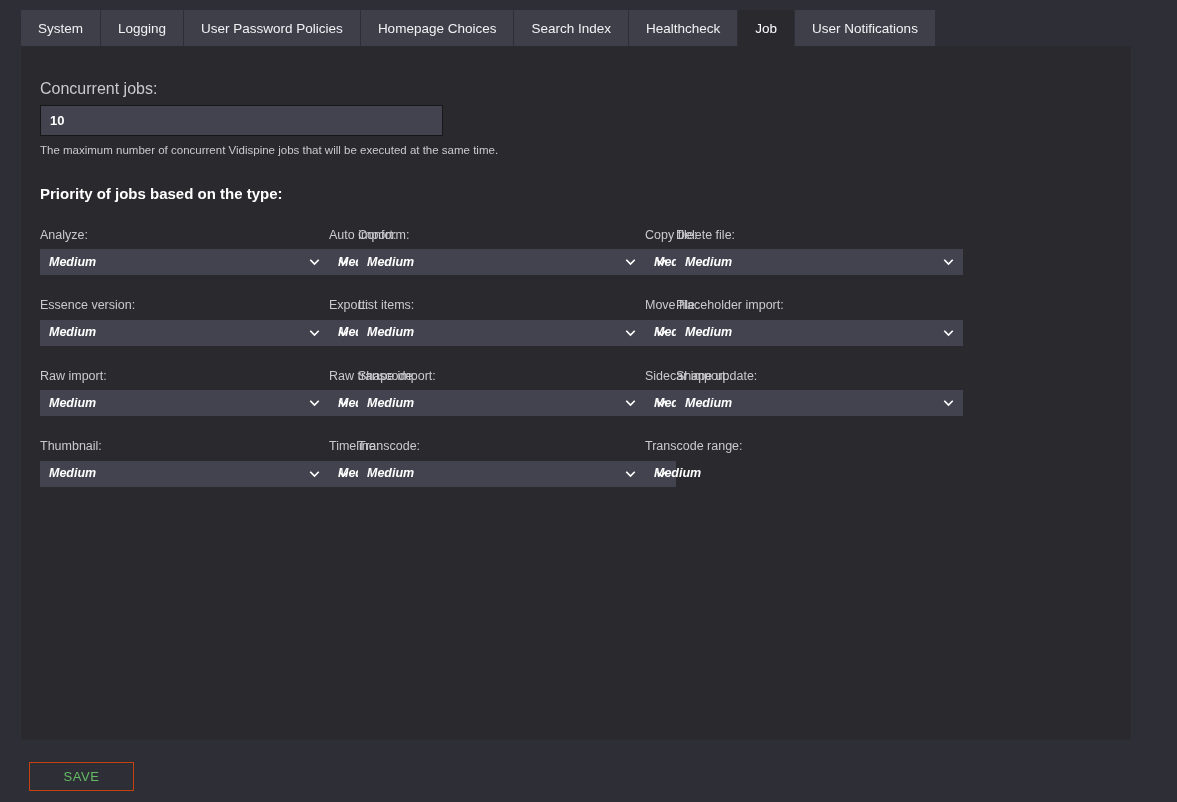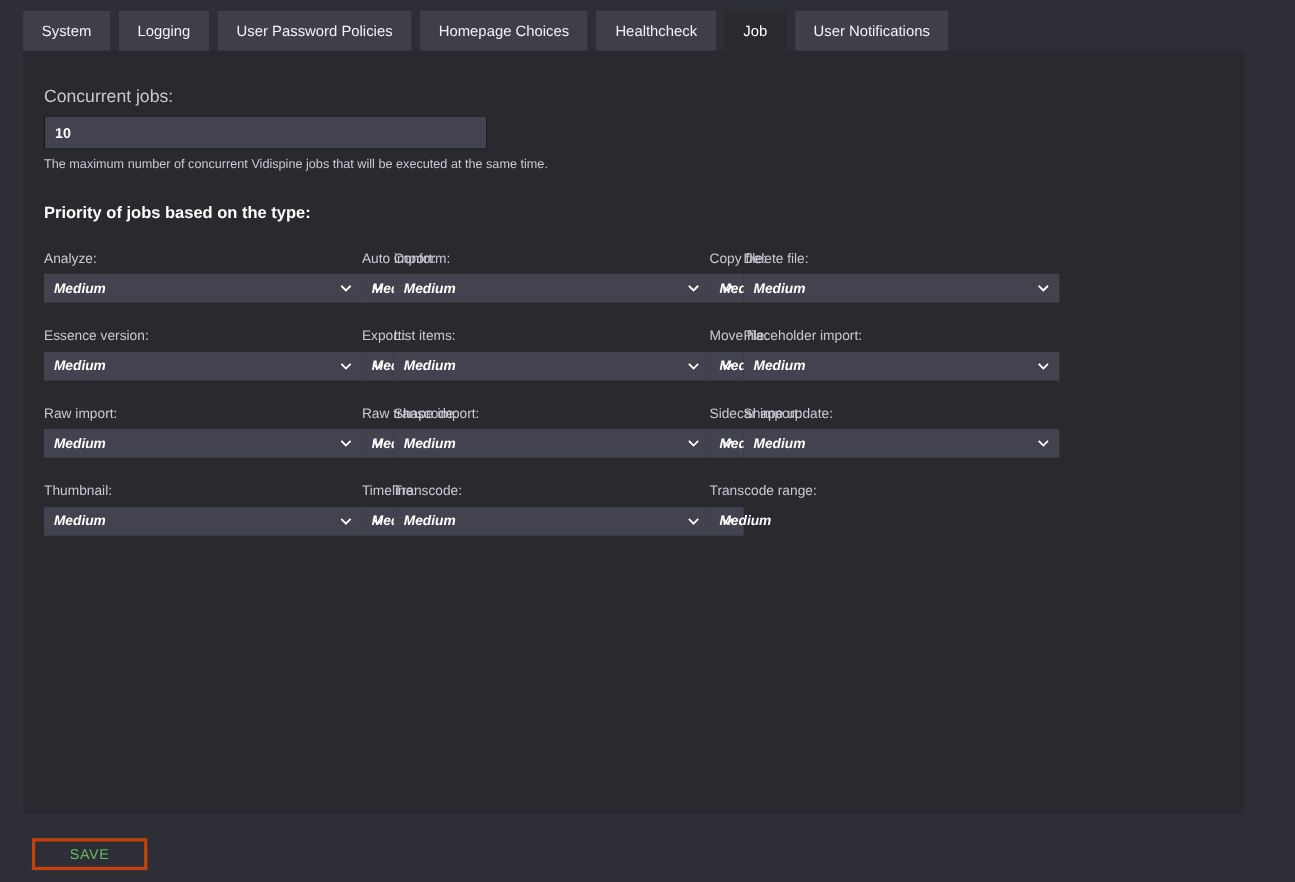--- a/index.html
+++ b/index.html
@@ -14,21 +14,21 @@
     overflow: hidden;
   }
 
   
   .tabbar {
     position: absolute;
     left: 21px;
     top: 10px;
     display: flex;
     align-items: flex-start;
-    gap: 8px;
+    gap: 1px;
   }
   .tab {
     background: #3f3f4a;
     color: #f2f2f4;
     font-size: 13.5px;
     line-height: 1;
     padding: 12px 17px 13px 17px;
     white-space: nowrap;
     cursor: pointer;
     user-select: none;
@@ -139,39 +139,40 @@
   }
 
   
   .save-btn {
     position: absolute;
     left: 29px;
     top: 762px;
     width: 105px;
     height: 29px;
     background: #2e2e37;
-    border: 3px solid #c2410c;
+    border: 1px solid #c2410c;
     color: #63bb63;
     font-family: "Liberation Sans", sans-serif;
     font-size: 13px;
     letter-spacing: 0.6px;
     cursor: pointer;
     display: flex;
     align-items: center;
     justify-content: center;
   }
 </style>
 </head>
 <body>
 
 <div class="tabbar">
   <div class="tab"><span>System</span></div>
   <div class="tab"><span>Logging</span></div>
   <div class="tab"><span>User Password Policies</span></div>
   <div class="tab"><span>Homepage Choices</span></div>
+  <div class="tab"><span>Search Index</span></div>
   <div class="tab"><span>Healthcheck</span></div>
   <div class="tab active"><span>Job</span></div>
   <div class="tab"><span>User Notifications</span></div>
 </div>
 
 <div class="panel">
   <div class="panel-inner">
 
     <div class="field-label">Concurrent jobs:</div>
     <input class="text-input" type="text" value="10" placeholder="" style="">

